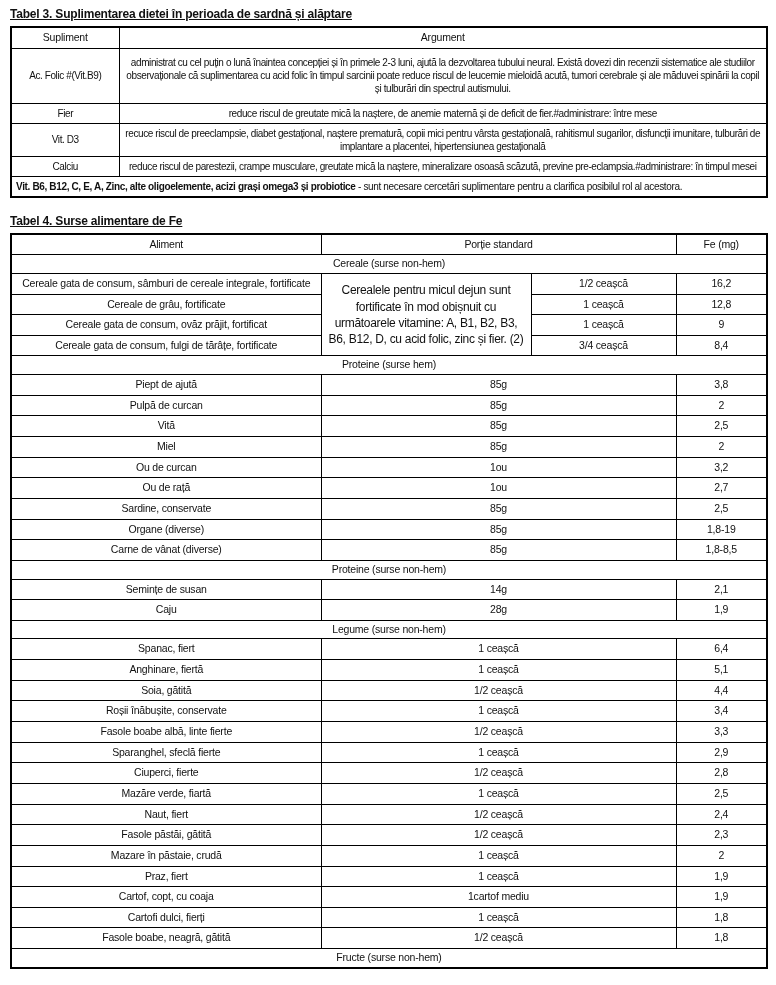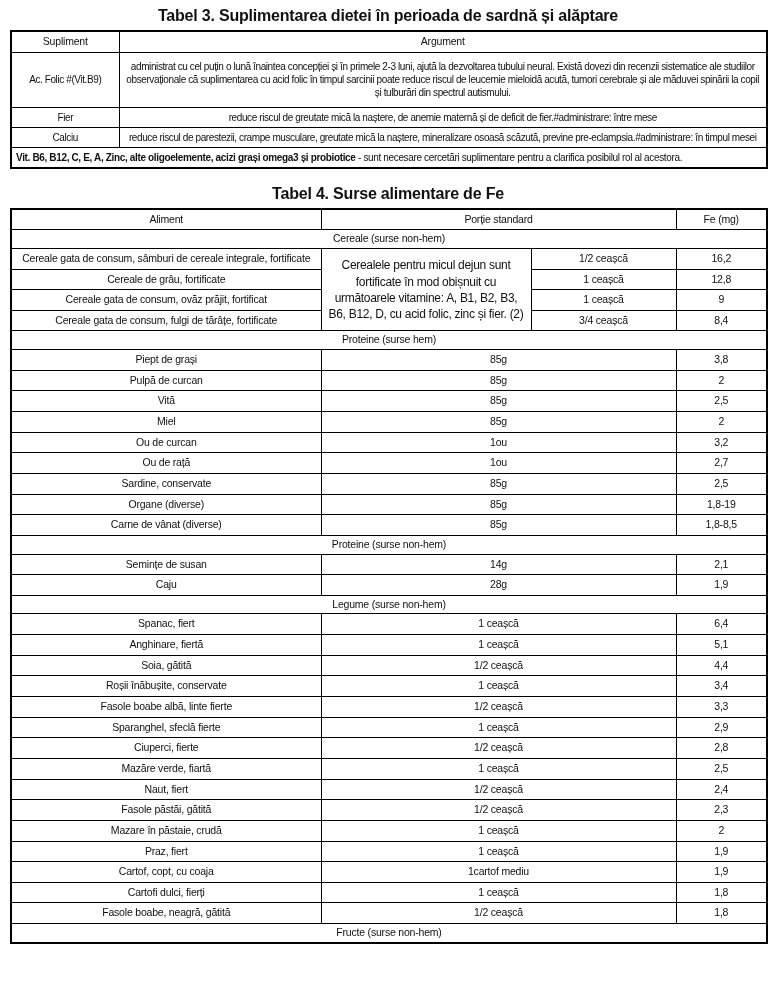--- a/index.html
+++ b/index.html
@@ -6,25 +6,25 @@
   html, body {
     margin: 0; padding: 0;
     background: #ffffff;
     width: 776px; height: 985px;
     font-family: "Liberation Sans", sans-serif;
     color: #111111;
     overflow: hidden;
   }
   .page { padding: 3px 10px 0 10px; }
   .tbl-title {
-    text-align: center;
     font-weight: bold;
-    font-size: 16px;
+    font-size: 12px;
     letter-spacing: -0.2px;
     margin: 4px 0 5px 0;
+    text-decoration: underline;
   }
   .tbl-title.second { margin-top: 16px; }
   table {
     border-collapse: collapse;
     table-layout: fixed;
     width: 756px;
     border: 2px solid #000;
   }
   td, th {
     border: 1px solid #000;
@@ -79,20 +79,24 @@
     <tbody>
         <tr class="folic-row">
           <td class="sup">Ac. Folic #(Vit.B9)</td>
           <td class="arg">administrat cu cel puțin o lună înaintea concepției și în primele 2-3 luni, ajută la dezvoltarea tubului neural. Există dovezi din recenzii sistematice ale studiilor observaționale că suplimentarea cu acid folic în timpul sarcinii poate reduce riscul de leucemie mieloidă acută, tumori cerebrale și ale măduvei spinării la copil și tulburări din spectrul autismului.</td>
         </tr>
         <tr>
           <td class="sup">Fier</td>
           <td class="arg">reduce riscul de greutate mică la naștere, de anemie maternă și de deficit de fier.#administrare: între mese</td>
         </tr>
         <tr>
+          <td class="sup">Vit. D3</td>
+          <td class="arg">recuce riscul de preeclampsie, diabet gestațional, naștere prematură, copii mici pentru vârsta gestațională, rahitismul sugarilor, disfuncții imunitare, tulburări de implantare a placentei, hipertensiunea gestațională</td>
+        </tr>
+        <tr>
           <td class="sup">Calciu</td>
           <td class="arg">reduce riscul de parestezii, crampe musculare, greutate mică la naștere, mineralizare osoasă scăzută, previne pre-eclampsia.#administrare: în timpul mesei</td>
         </tr>
       </tbody>
     <tfoot>
       <tr>
         <td class="footer-cell" colspan="2"><span class="footer-bold">Vit. B6, B12, C, E, A, Zinc, alte oligoelemente,  acizi grași omega3 și probiotice</span><span> - sunt necesare cercetări suplimentare pentru a clarifica posibilul rol al acestora.</span></td>
       </tr>
     </tfoot>
   </table>
@@ -135,21 +139,21 @@
         </tr>
         <tr>
           <td>Cereale gata de consum, fulgi de tărâțe, fortificate</td>
           <td>3/4 ceașcă</td>
           <td>8,4</td>
         </tr>
         <tr>
           <td class="section" colspan="4">Proteine (surse hem)</td>
         </tr>
         <tr>
-          <td>Piept de grași</td>
+          <td>Piept de ajută</td>
           <td colspan="2">85g</td>
           <td>3,8</td>
         </tr>
         <tr>
           <td>Pulpă de curcan</td>
           <td colspan="2">85g</td>
           <td>2</td>
         </tr>
         <tr>
           <td>Vită</td>

